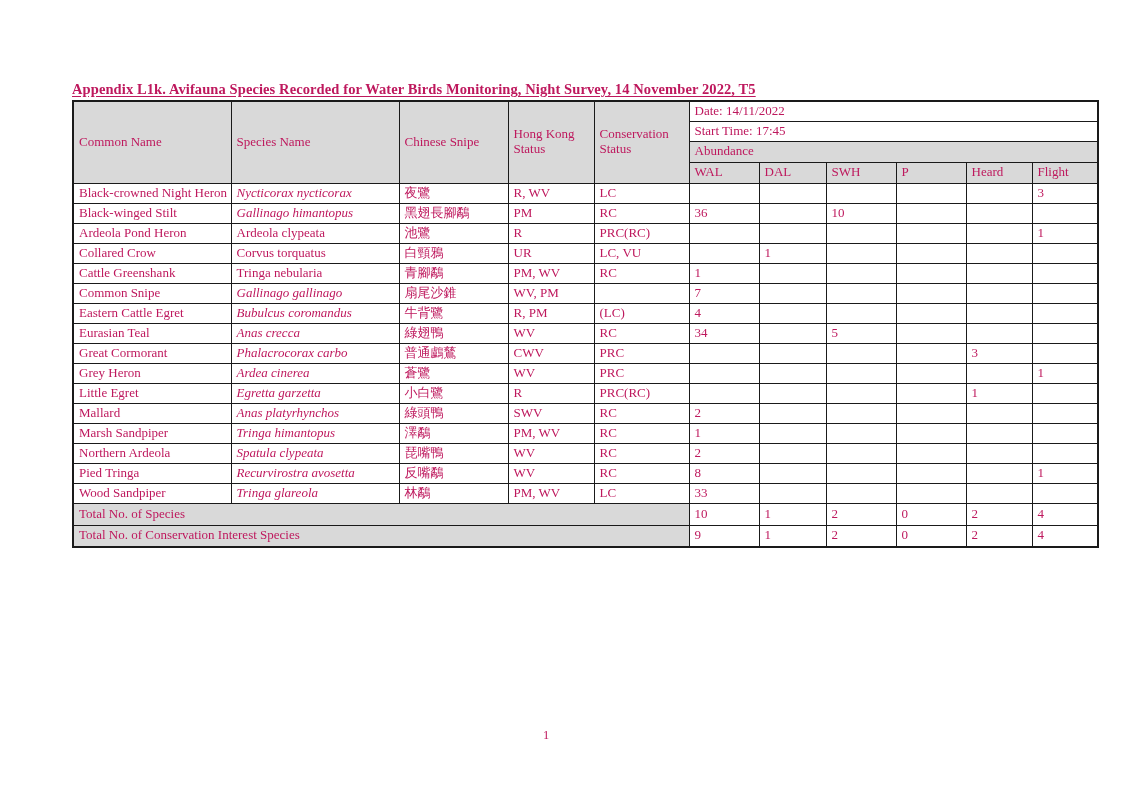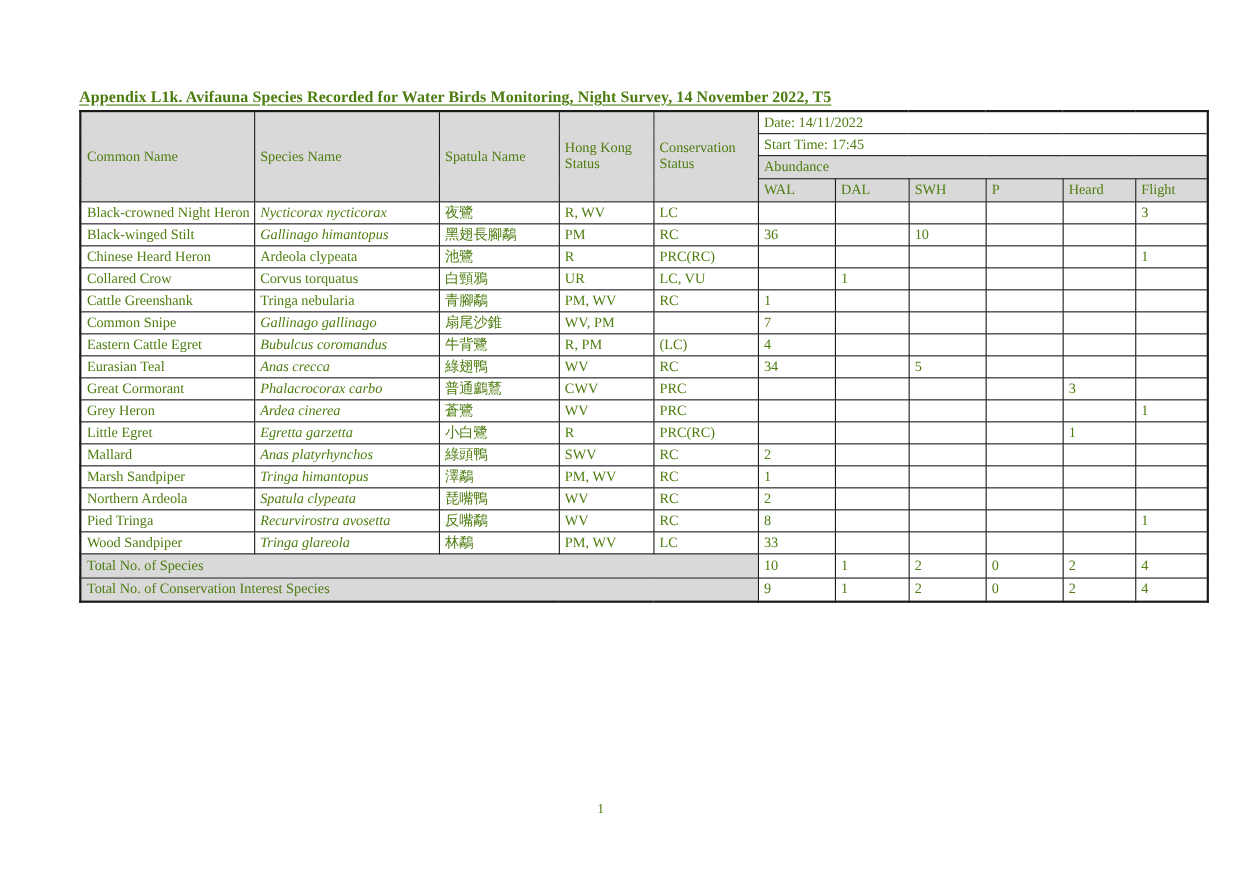--- a/index.html
+++ b/index.html
@@ -2,21 +2,21 @@
 <html><head>
 <meta charset="utf-8">
 <style>
   html, body { margin: 0; padding: 0; background: #e8e8e8; }
   .page {
     position: relative;
     width: 1123px;
     height: 794px;
     background: #ffffff;
     font-family: "Liberation Serif", serif;
-    color: #4d7c0f;
+    color: #be185d;
     overflow: hidden;
   }
   .doc-title {
     position: absolute;
     left: 72px;
     top: 81px;
     font-size: 14.5px;
     font-weight: bold;
     text-decoration: underline;
     text-underline-offset: 2px;
@@ -73,21 +73,21 @@
         <col style="width:67px">
         <col style="width:70px">
       <col style="width:70px">
         <col style="width:66px">
         <col style="width:66px">
     </colgroup>
     <tbody>
       <tr class="r20">
         <td rowspan="4" class="gray">Common Name</td>
         <td rowspan="4" class="gray">Species Name</td>
-        <td rowspan="4" class="gray">Spatula Name</td>
+        <td rowspan="4" class="gray">Chinese Snipe</td>
         <td rowspan="4" class="gray">Hong Kong Status</td>
         <td rowspan="4" class="gray">Conservation Status</td>
         <td colspan="6">Date: 14/11/2022</td>
       </tr>
       <tr class="r20">
         <td colspan="6">Start Time: 17:45</td>
       </tr>
       <tr class="r21">
         <td colspan="6" class="gray">Abundance</td>
       </tr>
@@ -120,21 +120,21 @@
           <td>PM</td>
           <td>RC</td>
           <td class="num">36</td>
           <td class="num"></td>
           <td class="num">10</td>
           <td class="num"></td>
           <td class="num"></td>
           <td class="num"></td>
         </tr>
         <tr class="data-row">
-          <td>Chinese Heard Heron</td>
+          <td>Ardeola Pond Heron</td>
           <td>Ardeola clypeata</td>
           <td>池鷺</td>
           <td>R</td>
           <td>PRC(RC)</td>
           <td class="num"></td>
           <td class="num"></td>
           <td class="num"></td>
           <td class="num"></td>
           <td class="num"></td>
           <td class="num">1</td>

